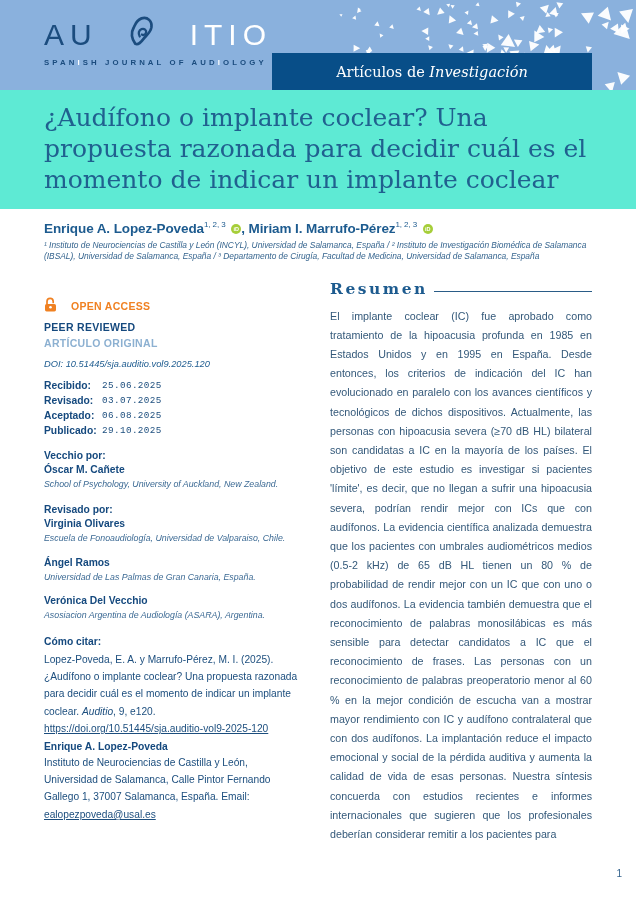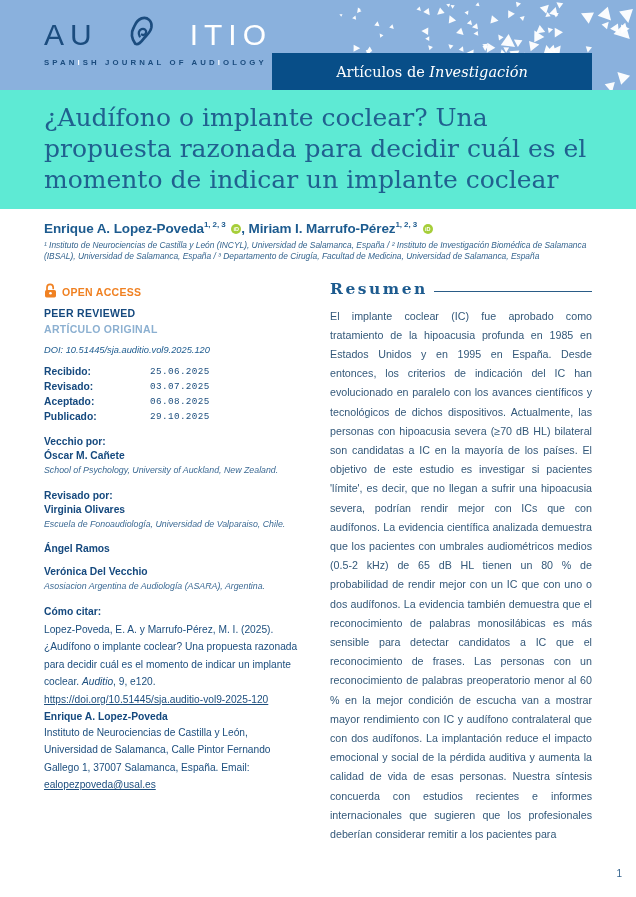--- a/index.html
+++ b/index.html
@@ -21,39 +21,39 @@
   .banner-text .it{font-style:italic;}
 
   
   .title-band{background:#5eead4;padding:12px 44px 14px 44px;}
   .title-band h1{margin:0;font-family:"DejaVu Serif",serif;font-weight:400;font-size:25px;
                  line-height:31px;color:#20608f;}
 
   
   .author-block{padding:11px 44px 6px 44px;background:#ffffff;}
   .authors{font-size:13.5px;font-weight:700;color:#1d5b8f;letter-spacing:-0.1px;}
-  .authors sup{font-size:8px;font-weight:700;}
+  .authors sup{font-size:8px;font-weight:400;}
   .orcid{display:inline-block;width:10px;height:10px;border-radius:50%;background:#a6ce39;
          color:#fff;font-size:5.5px;font-weight:700;text-align:center;line-height:10px;
          vertical-align:2px;margin-left:2px;}
   .affils{margin-top:4px;font-size:8.4px;font-style:italic;color:#35648e;line-height:11.5px;max-width:548px;}
 
   
   .main{display:flex;padding:8px 44px 0 44px;gap:30px;}
   .sidebar{width:256px;flex:none;}
   .content{flex:1;min-width:0;}
 
   
-  .oa-row{display:flex;align-items:center;gap:5px;margin-top:6px;}
+  .oa-row{display:flex;align-items:center;gap:14px;margin-top:20px;}
   .oa-label{color:#f08122;font-weight:700;font-size:10.5px;letter-spacing:0.3px;}
   .pr-label{margin-top:5px;color:#15497e;font-weight:700;font-size:10.5px;letter-spacing:0.3px;}
   .at-label{margin-top:4px;color:#8cb0d1;font-weight:700;font-size:10.5px;letter-spacing:0.3px;}
   .doi{margin-top:10px;font-size:9.3px;font-style:italic;color:#1d5b8f;}
   .dates{margin-top:11px;}
-  .date-row{display:flex;margin-bottom:4px;align-items:center;gap:48px;}
+  .date-row{display:flex;margin-bottom:4px;align-items:center;}
   .date-label{width:58px;font-weight:700;font-size:10.3px;color:#15497e;}
   .date-value{font-family:"Liberation Mono",monospace;font-size:9.3px;letter-spacing:0.4px;color:#1c4e7e;}
   .sb-heading{margin-top:14px;font-weight:700;font-size:10.3px;color:#15497e;}
   .sb-name{margin-top:3px;font-weight:700;font-size:10.3px;color:#15497e;}
   .sb-affil{margin-top:3px;font-size:8.8px;font-style:italic;color:#3c6a94;line-height:12.5px;}
   .cite-text{margin-top:4px;font-size:10.2px;color:#1c4e7e;line-height:17.4px;}
   .cite-text .it{font-style:italic;}
   a.sb-link{color:#1c4e7e;text-decoration:underline;}
   .addr{margin-top:2px;font-size:10.2px;color:#1c4e7e;line-height:17.4px;}
 
@@ -239,20 +239,21 @@
       </div>
 
       <div class="sb-heading">Vecchio por:</div>
       <div class="sb-name">Óscar M. Cañete</div>
       <div class="sb-affil">School of Psychology, University of Auckland, New Zealand.</div>
 
       <div class="sb-heading">Revisado por:</div>
       <div class="sb-name">Virginia Olivares</div>
       <div class="sb-affil">Escuela de Fonoaudiología, Universidad de Valparaiso, Chile.</div>
       <div class="sb-name" style="margin-top:12px;">Ángel Ramos</div>
+      <div class="sb-affil">Universidad de Las Palmas de Gran Canaria, España.</div>
       <div class="sb-name" style="margin-top:12px;">Verónica Del Vecchio</div>
       <div class="sb-affil">Asosiacion Argentina de Audiología (ASARA), Argentina.</div>
 
       <div class="sb-heading">Cómo citar:</div>
       <div class="cite-text"><span>Lopez-Poveda, E. A. y Marrufo-Pérez, M. I. (2025). ¿Audífono o implante coclear? Una propuesta razonada para decidir cuál es el momento de indicar un implante coclear. </span><span class="it">Auditio</span><span>, 9, e120. </span><a class="sb-link" href="#">https://doi.org/10.51445/sja.auditio-vol9-2025-120</a></div>
 
       <div class="sb-name">Enrique A. Lopez-Poveda</div>
       <div class="addr"><span>Instituto de Neurociencias de Castilla y León, Universidad de Salamanca, Calle Pintor Fernando Gallego 1, 37007 Salamanca, España. Email: </span><a class="sb-link" href="#">ealopezpoveda@usal.es</a></div>
 
     </div>

